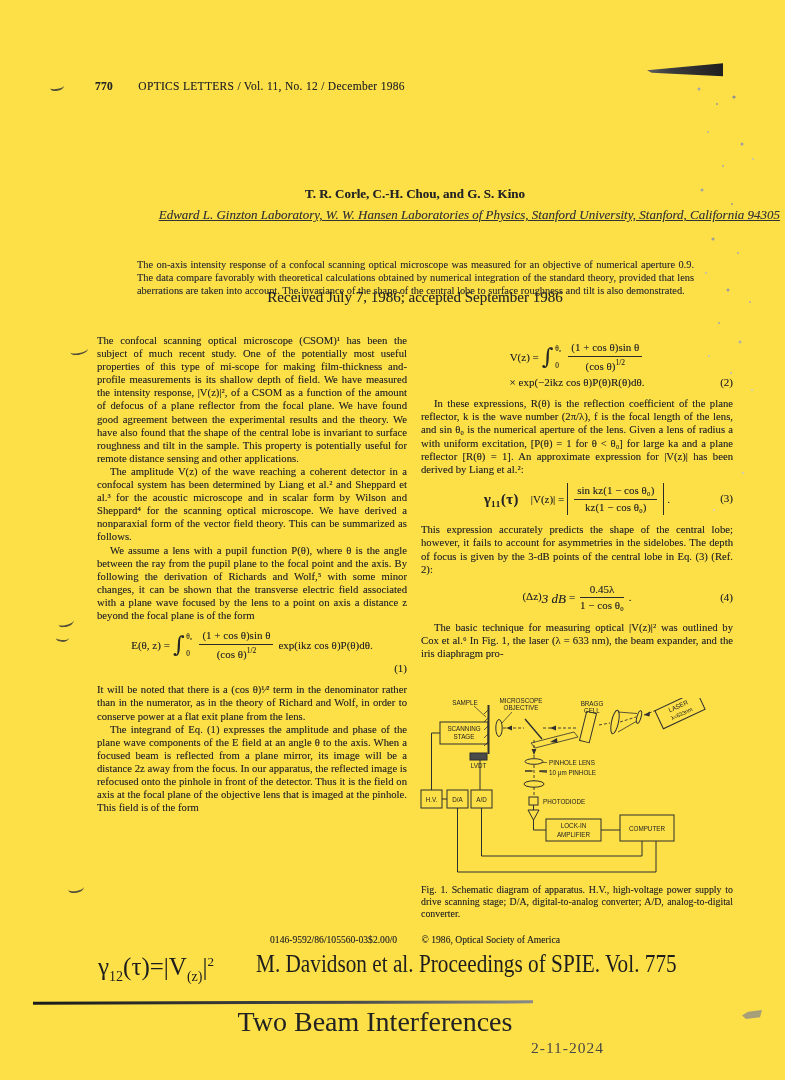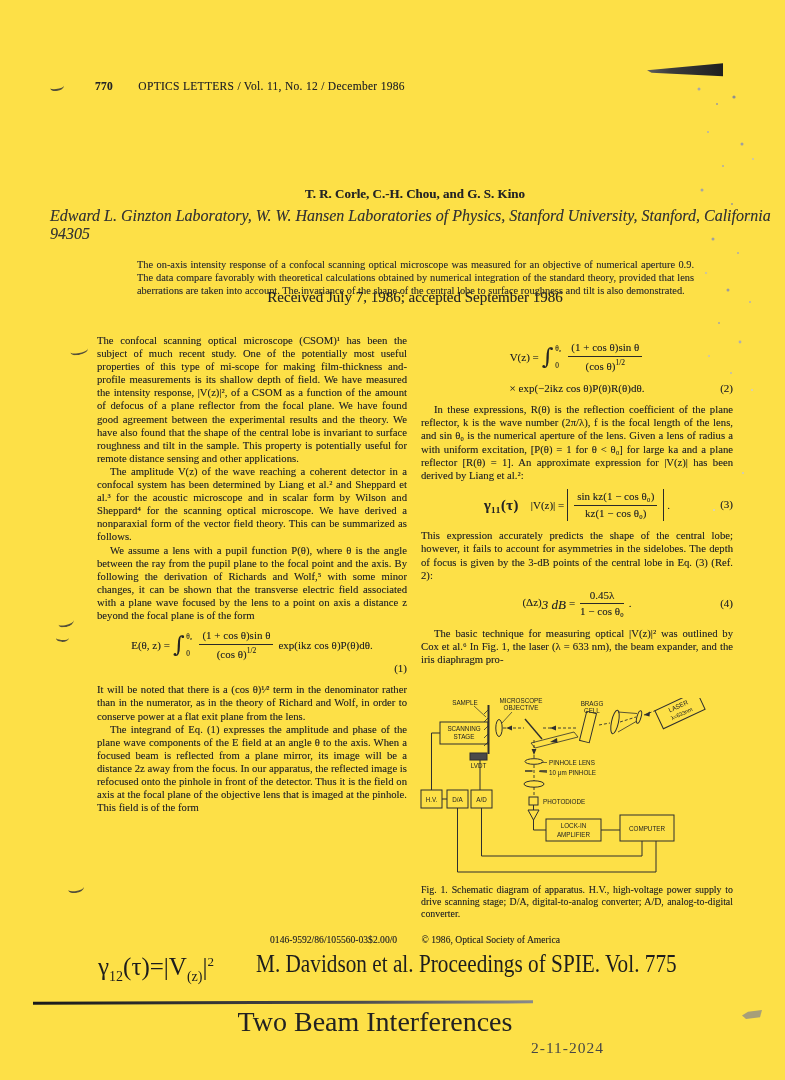--- a/index.html
+++ b/index.html
@@ -12,22 +12,22 @@
   .txt { text-shadow:0 0 0.5px rgba(45,45,45,0.4); }
 
   
   .header-row { position:absolute; top:80px; left:95px; font-size:11.5px; letter-spacing:0.3px; }
   .pagenum { font-weight:bold; margin-right:22px; }
 
   .title   { position:absolute; top:131px; left:50px; width:730px; text-align:center;
              font-size:21px; font-weight:bold; letter-spacing:0.2px; }
   .authors { position:absolute; top:186px; left:50px; width:730px; text-align:center;
              font-size:13px; font-weight:bold; }
-  .affil   { position:absolute; top:207px; left:50px; width:730px; text-align:left;
-             font-size:16px; font-style:italic; color:#333; }
+  .affil   { position:absolute; top:207px; left:50px; width:730px; text-align:right;
+             font-size:13px; font-style:italic; color:#333;text-decoration:underline; }
   .received{ position:absolute; top:241px; left:50px; width:730px; text-align:center; font-size:15px;margin-top:48px; }
   .abstract{ position:absolute; top:258px; left:137px; width:557px;
              font-size:10.4px; line-height:13px; text-align:justify; color:#2e2e2e; }
 
   
   .col { position:absolute; top:334px; font-size:10.7px; line-height:13.1px; text-align:justify; }
   .col-left  { left:97px;  width:310px; }
   .col-right { left:421px; width:312px; }
   .col p { margin:0; }
   .ind { text-indent:13px; }
@@ -37,21 +37,21 @@
   .eq-main { display:flex; justify-content:center; align-items:center; gap:3px;
              font-size:11px; position:relative; }
   .int { font-size:22px; line-height:0.85; font-family:"DejaVu Serif",serif; }
   .lims { display:inline-flex; flex-direction:column; justify-content:space-between;
           height:24px; font-size:7.3px; margin-left:-1px; margin-right:2px; line-height:1; }
   .frac { display:inline-flex; flex-direction:column; text-align:center; margin:0 2px; line-height:1.25; }
   .frac .num { border-bottom:1px solid #2a2a2a; padding:0 3px 1px; }
   .frac .den { padding-top:1px; }
   .den-exp { font-size:7.5px; vertical-align:super; }
   .eq-no-line { text-align:right; font-size:11px; margin-top:1px; }
-  .eq-line2 { position:relative; text-align:center; font-size:11px; margin-top:9px; }
+  .eq-line2 { position:relative; text-align:center; font-size:11px; margin-top:3px; }
   .eq-no-abs { position:absolute; right:0; top:50%; transform:translateY(-50%); font-size:11px; }
   .absgrp { border-left:1.2px solid #2a2a2a; border-right:1.2px solid #2a2a2a; padding:1px 4px; }
   .gamma-annot { font-weight:bold; font-size:14.5px; margin-right:9px; letter-spacing:0.5px; }
   .subit { font-size:13px; font-style:italic; vertical-align:sub; }
 
   
   .figure-wrap { position:absolute; left:418px; top:698px; width:320px; height:180px; }
   .fig-caption { position:absolute; left:421px; top:884px; width:312px;
                  font-size:9.9px; line-height:12.2px; text-align:justify; }
   svg text { font-family:"Liberation Sans","DejaVu Sans",sans-serif; font-size:6.3px; fill:#222; }

